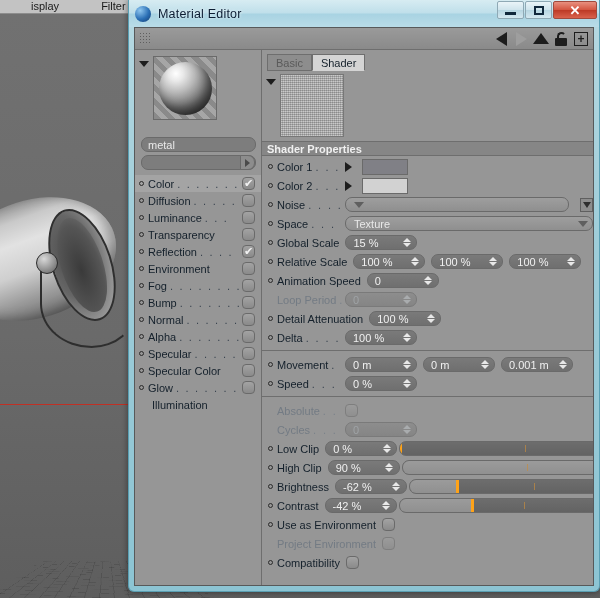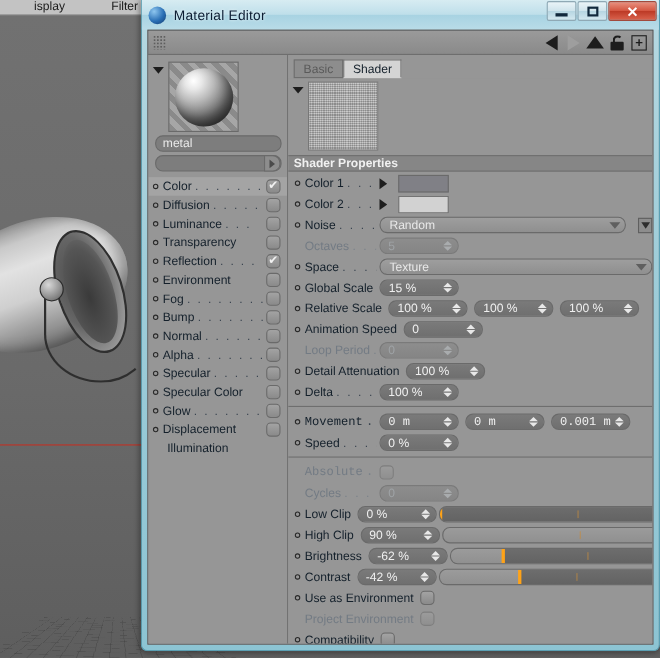--- a/index.html
+++ b/index.html
@@ -189,21 +189,21 @@
     position: relative; overflow: hidden;
   }
   #mat-sphere {
     position: absolute; left: 5px; top: 5px; width: 53px; height: 53px;
     border-radius: 50%;
     background:
       radial-gradient(circle at 32% 22%, #ffffff 0%, #e8e8e8 14%, #b9b9b9 34%, #6d6d6d 62%, #3a3a3a 86%, #5d5a50 100%);
     box-shadow: inset -4px -6px 10px rgba(0,0,0,.4);
   }
   .lp-field {
-    height: 15px; margin: 0 5px 0 6px;
+    height: 15px; margin: 14px 5px 0 6px;
     background: #7d7d7d;
     border: 1px solid #6a6a6a; border-radius: 7px;
     display: flex; align-items: center;
     padding: 0 6px; font-size: 11px; color: #e9e9e9;
     position: relative;
   }
   .lp-field.empty { margin-top: 3px; padding-right: 16px; }
   .lp-field .arrow-btn {
     position: absolute; right: 0; top: -1px; width: 15px; height: 15px;
     border: 1px solid #6a6a6a; border-radius: 0 7px 7px 0;
@@ -266,21 +266,21 @@
     border-top: 1px solid #6e6e6e; border-bottom: 1px solid #6e6e6e;
     display: flex; align-items: center; padding-left: 5px;
     font-size: 11px; font-weight: bold; color: #f0f0f0;
     margin-top: 2px;
   }
 
   .prop-row {
     height: 17px; display: flex; align-items: center;
     padding-left: 6px; margin-top: 2px;
   }
-  .prop-row.gap { margin-top: 5px; font-family: Liberation Mono, monospace; }
+  .prop-row.gap { margin-top: 5px; }
   .p-bullet {
     width: 5px; height: 5px; border: 1px solid #2a2a2a; border-radius: 50%;
     margin-right: 4px; flex: none;
   }
   .p-bullet.hidden { border-color: transparent; }
   .p-label { font-size: 11px; white-space: nowrap; }
   .p-label.dim { color: #737b84; }
   .p-dots {
     flex: 1; overflow: hidden; height: 12px; margin: 0 3px;
     font-size: 11px; letter-spacing: 1.9px; color: #3a4450; white-space: nowrap;
@@ -508,26 +508,20 @@
               <span class="ch-label">Specular Color</span>
               <span class="ch-dots"></span>
               <span class="ch-check"></span>
             </div>
             <div class="ch-row">
               <span class="ch-bullet"></span>
               <span class="ch-label">Glow</span>
               <span class="ch-dots">. . . . . . . .</span>
               <span class="ch-check"></span>
             </div>
-            <div class="ch-row">
-              <span class="ch-bullet"></span>
-              <span class="ch-label">Displacement</span>
-              <span class="ch-dots"></span>
-              <span class="ch-check"></span>
-            </div>
             <div class="ch-row plain">
               <span class="ch-label">Illumination</span>
             </div>
           </div>
       </div>
 
       <div id="right-pane">
 
         <div id="tabbar">
           <div class="tab">Basic</div>
@@ -559,39 +553,24 @@
                 <span class="swatch-arrow"></span>
                 <span class="swatch" style="background: rgb(210, 210, 210);"></span>
               </span>
             </div>
             <div class="prop-row">
               <span class="p-bullet"></span>
               <span class="p-label">Noise</span>
               <span class="p-dots">. . . . . . . . . . .</span>
               <span class="p-fields">
                 <span class="combo" style="flex: 1 1 0%;">
-                  <span class="v">Random</span>
                   <span class="caret"></span>
                 </span>
                 <span class="combo-extra">
                   <i></i>
-                </span>
-              </span>
-            </div>
-            <div class="prop-row">
-              <span class="p-bullet hidden"></span>
-              <span class="p-label dim">Octaves</span>
-              <span class="p-dots dim">. . . . . . . . .</span>
-              <span class="p-fields">
-                <span class="numfield dim" style="width: 72px;">
-                  <span class="v">5</span>
-                  <span class="spin">
-                    <i class="up"></i>
-                    <i class="down"></i>
-                  </span>
                 </span>
               </span>
             </div>
             <div class="prop-row">
               <span class="p-bullet"></span>
               <span class="p-label">Space</span>
               <span class="p-dots">. . . . . . . . . .</span>
               <span class="p-fields">
                 <span class="combo" style="flex: 1 1 0%;">
                   <span class="v">Texture</span>

